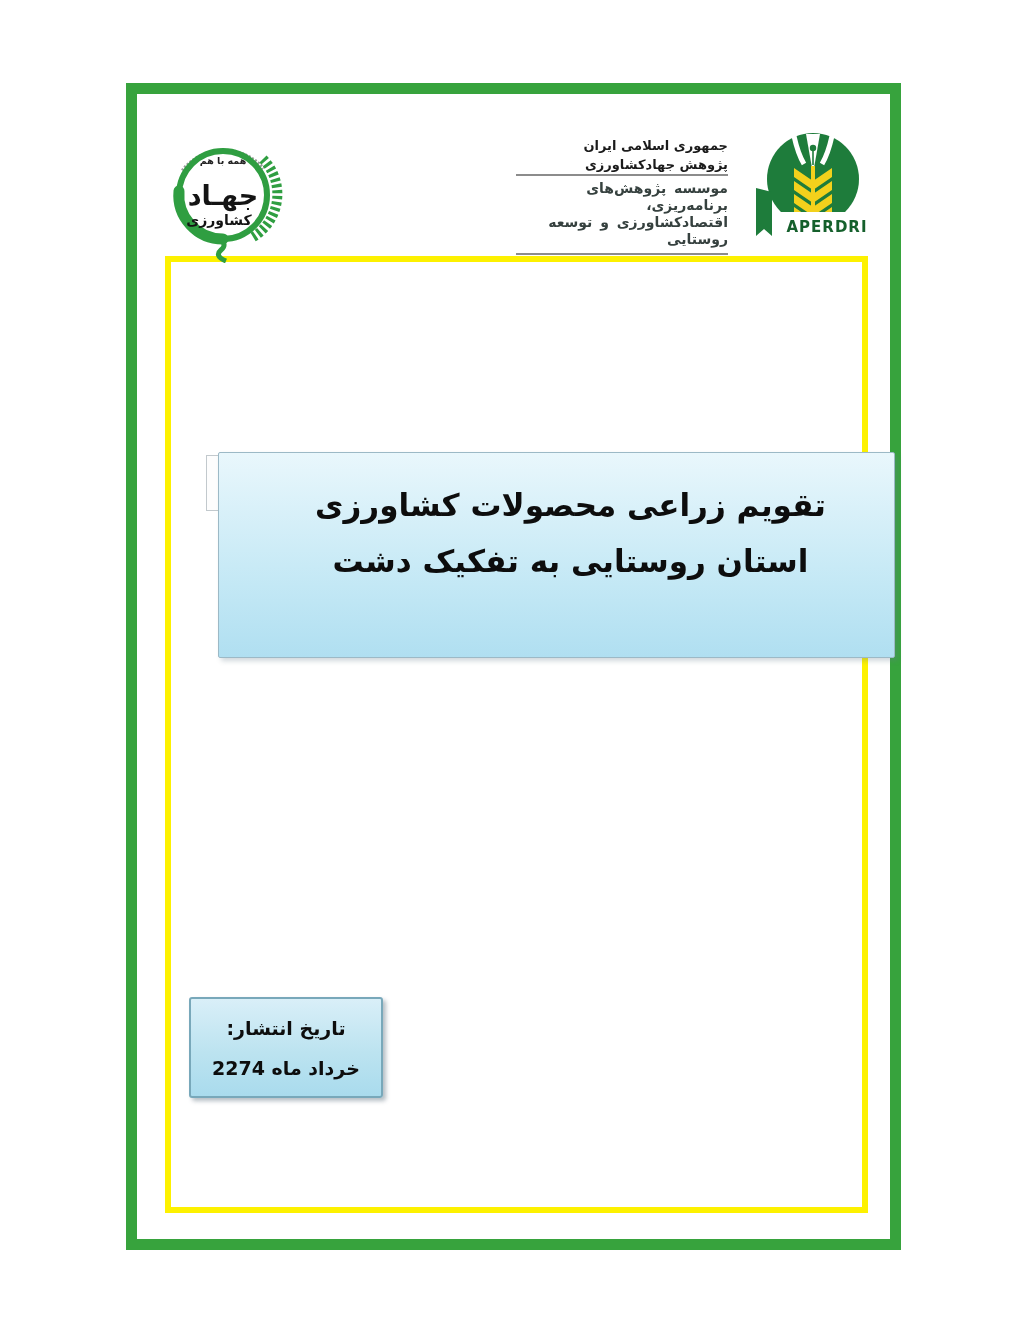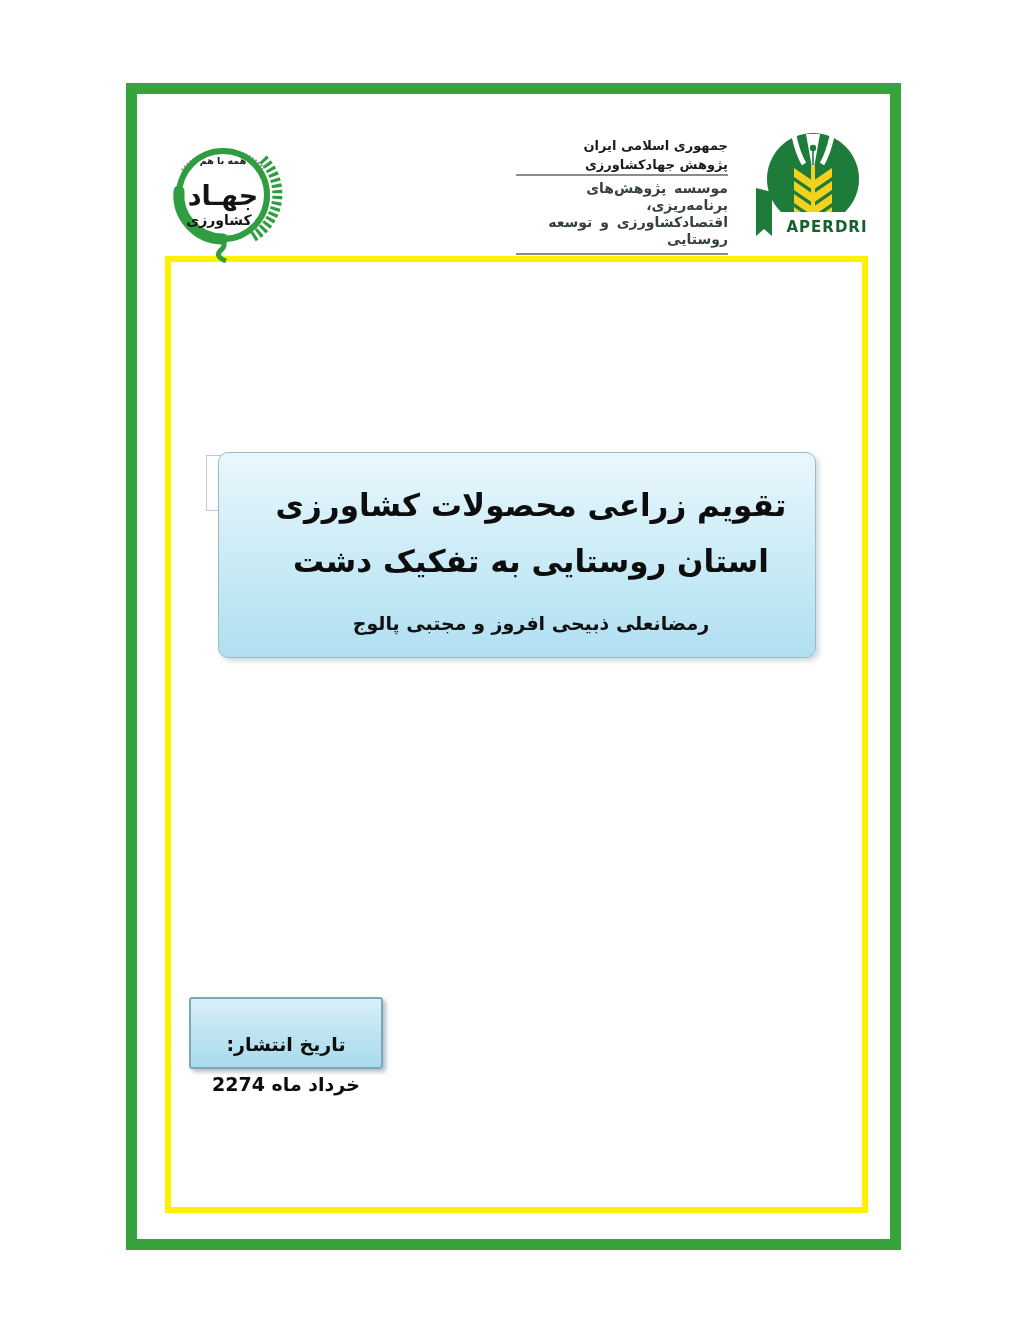--- a/index.html
+++ b/index.html
@@ -21,34 +21,34 @@
   .ministry .inst{border-top:2px solid #8c8c8c;border-bottom:2px solid #8c8c8c;
     padding:4px 0 5px 0;}
   .ministry .m2{font-size:14px;font-weight:bold;color:#36413f;line-height:17px;word-spacing:3px;}
 
   
   .aperdri-logo{position:absolute;left:750px;top:128px;width:128px;height:118px;}
 
   
   .tab-behind{position:absolute;left:206px;top:455px;width:16px;height:56px;
     background:#fdfdfd;border:1px solid #c2c9cd;box-sizing:border-box;}
-  .title-box{position:absolute;left:218px;top:452px;width:598px;height:206px;
+  .title-box{position:absolute;left:218px;top:452px;width:677px;height:206px;
     background:linear-gradient(180deg,#e9f7fc 0%,#c3e8f5 65%,#b0dff1 100%);
-    border:1.5px solid #9cb9c6;border-radius:10px;box-sizing:border-box;
+    border:1.5px solid #9cb9c6;border-radius:2px;box-sizing:border-box;
     box-shadow:3px 3px 5px rgba(100,125,140,0.3);
     direction:rtl;text-align:center;padding-top:24px;padding-left:28px;}
   .title-box .t1{font-size:31px;font-weight:bold;color:#0d0d0d;line-height:56px;}
   .title-box .authors{font-size:19px;font-weight:bold;color:#111;margin-top:23px;}
 
   
-  .date-box{position:absolute;left:189px;top:997px;width:194px;height:72px;
+  .date-box{position:absolute;left:189px;top:997px;width:194px;height:101px;
     background:linear-gradient(180deg,#d9eff8 0%,#bce3f0 55%,#a9dbed 100%);
     border:2px solid #78a8ba;border-radius:3px;box-sizing:border-box;
     box-shadow:3px 3px 4px rgba(90,110,125,0.45);
-    direction:rtl;text-align:center;padding-top:25px;}
+    direction:rtl;text-align:center;padding-top:9px;}
   .date-box .d1{font-size:19px;font-weight:bold;color:#0d0d0d;line-height:40px;}
 
   svg text{font-family:"DejaVu Sans", sans-serif;}
 </style>
 </head>
 <body>
 
 <div class="page">
 
   <div class="green-frame"></div>
@@ -89,21 +89,20 @@
     <rect x="30" y="84" width="94" height="30" fill="#ffffff"></rect>
     <path d="M16,80 L46,100 L38,108 L10,88 Z" fill="#ffffff"></path>
     <path d="M6,60 L6,108 L14,101 L22,108 L22,64 Z" fill="#1e7c3b"></path>
     <text x="77" y="104" text-anchor="middle" font-size="15" font-weight="bold" fill="#15602c" letter-spacing="1" font-family="Liberation Sans, sans-serif">APERDRI</text>
   </svg>
 
   <div class="tab-behind"></div>
   <div class="title-box">
     <div class="t1">تقویم زراعی محصولات کشاورزی</div>
     <div class="t1">استان روستایی به تفکیک دشت</div>
-    <div class="authors">رمضانعلی ذبیحی افروز و مجتبی پالوج</div>
   </div>
 
   <div class="date-box">
     <div class="d1">تاریخ انتشار:</div>
     <div class="d1">خرداد ماه 2274</div>
   </div>
 
 </div>
 
 </body></html>

